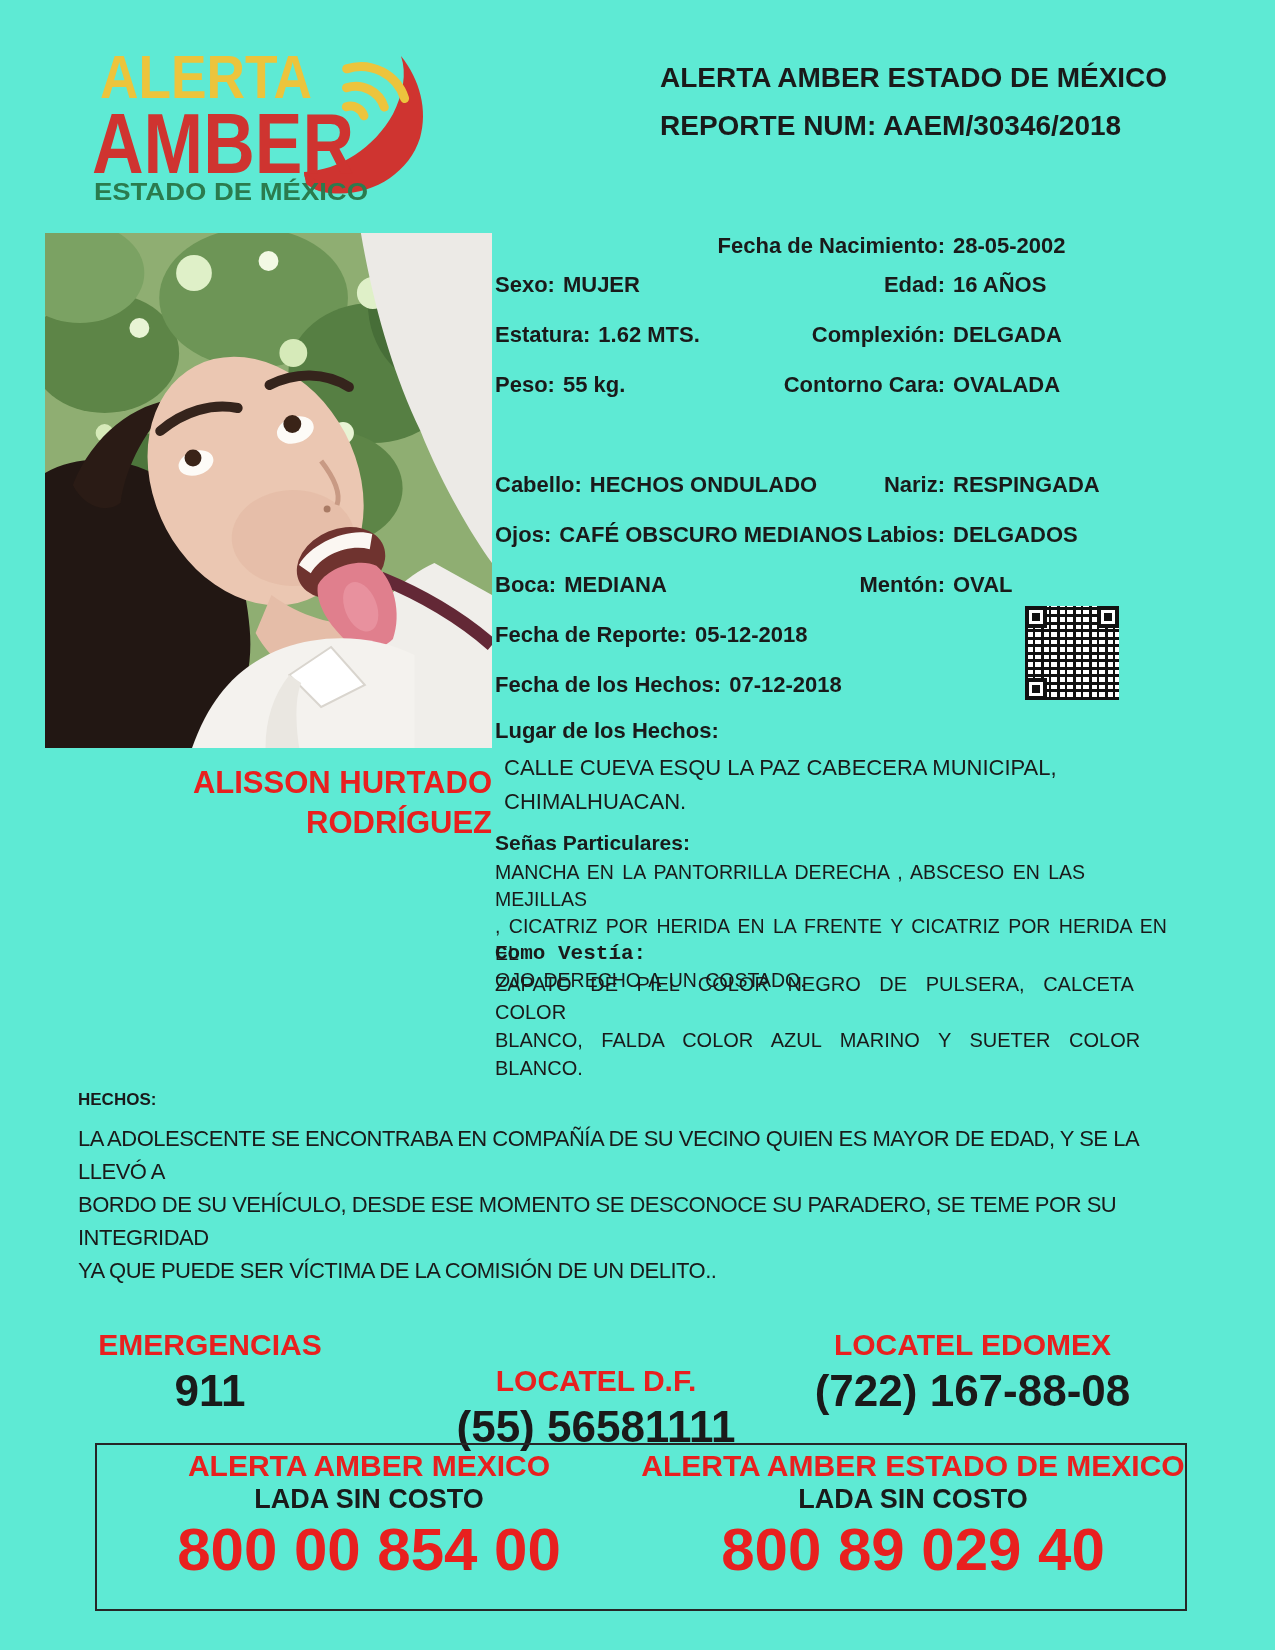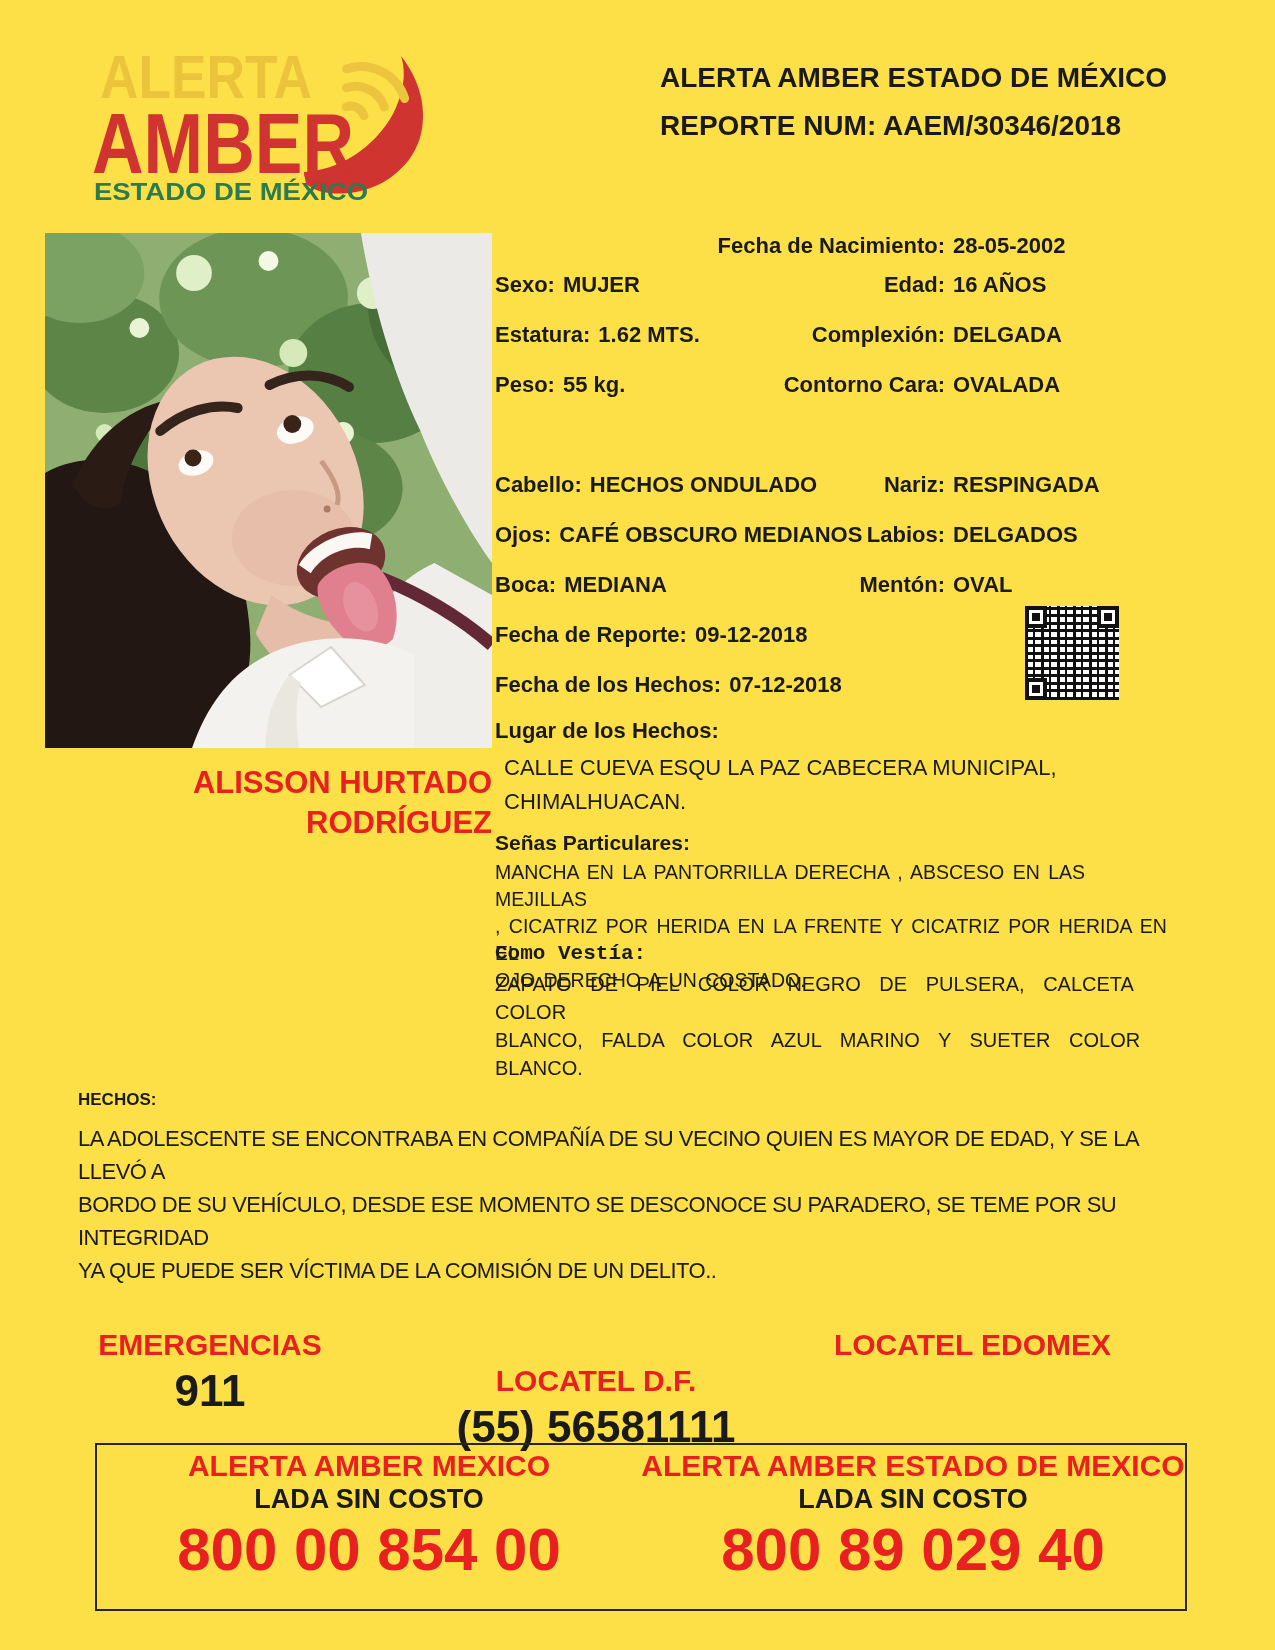--- a/index.html
+++ b/index.html
@@ -1,17 +1,17 @@
 <!DOCTYPE html>
 <html><head>
 <meta charset="utf-8">
 <style>
   html,body { margin:0; padding:0; background:#ffffff; }
   .page {
-    position:relative; width:1275px; height:1650px; background:#fde047;
+    position:relative; width:1275px; height:1650px; background:#5eead4;
     font-family:"Liberation Sans", sans-serif; color:#1a1a1a; overflow:hidden;
   }
   
   .logo { position:absolute; left:92px; top:40px; width:345px; height:168px; }
   
   .hdr-title { position:absolute; left:660px; top:62px; font-size:28px; font-weight:bold; white-space:nowrap; }
   .hdr-report { position:absolute; left:660px; top:110px; font-size:28px; font-weight:bold; white-space:nowrap; }
   
   .photo { position:absolute; left:45px; top:233px; width:447px; height:515px; overflow:hidden; background:#8fae72; }
   .photo svg { display:block; width:100%; height:100%; }
@@ -176,21 +176,21 @@
       <span class="pl"><span class="lab">Boca:</span><span class="val">MEDIANA</span></span>
       <span class="pr-lab">Mentón:</span>
       <span class="pr-val">OVAL</span>
     </div>
     <div class="drow" style="top:289px">
       <span class="pl"><span class="lab">Ojos:</span><span class="val">CAFÉ OBSCURO MEDIANOS</span></span>
       <span class="pr-lab">Labios:</span>
       <span class="pr-val">DELGADOS</span>
     </div>
     <div class="drow" style="top:389px">
-      <span class="pl"><span class="lab">Fecha de Reporte:</span><span class="val">09-12-2018</span></span>
+      <span class="pl"><span class="lab">Fecha de Reporte:</span><span class="val">05-12-2018</span></span>
     </div>
     <div class="drow" style="top:439px">
       <span class="pl"><span class="lab">Fecha de los Hechos:</span><span class="val">07-12-2018</span></span>
     </div>
   </div>
 
   <div class="qr">
     <div class="finder f-tl"></div>
     <div class="finder f-tr"></div>
     <div class="finder f-bl"></div>
@@ -217,20 +217,21 @@
   <div class="hotline hot-1">
     <div class="hot-label">EMERGENCIAS</div>
     <div class="hot-number">911</div>
   </div>
   <div class="hotline hot-2">
     <div class="hot-label">LOCATEL D.F.</div>
     <div class="hot-number">(55) 56581111</div>
   </div>
   <div class="hotline hot-3">
     <div class="hot-label">LOCATEL EDOMEX</div>
+    <div class="hot-number">(722) 167-88-08</div>
   </div>
 
   <div class="footer-box">
     <div class="fcol">
       <div class="f-title">ALERTA AMBER MEXICO</div>
       <div class="f-subtitle">LADA SIN COSTO</div>
       <div class="f-number">800 00 854 00</div>
     </div>
     <div class="fcol">
       <div class="f-title">ALERTA AMBER ESTADO DE MEXICO</div>

